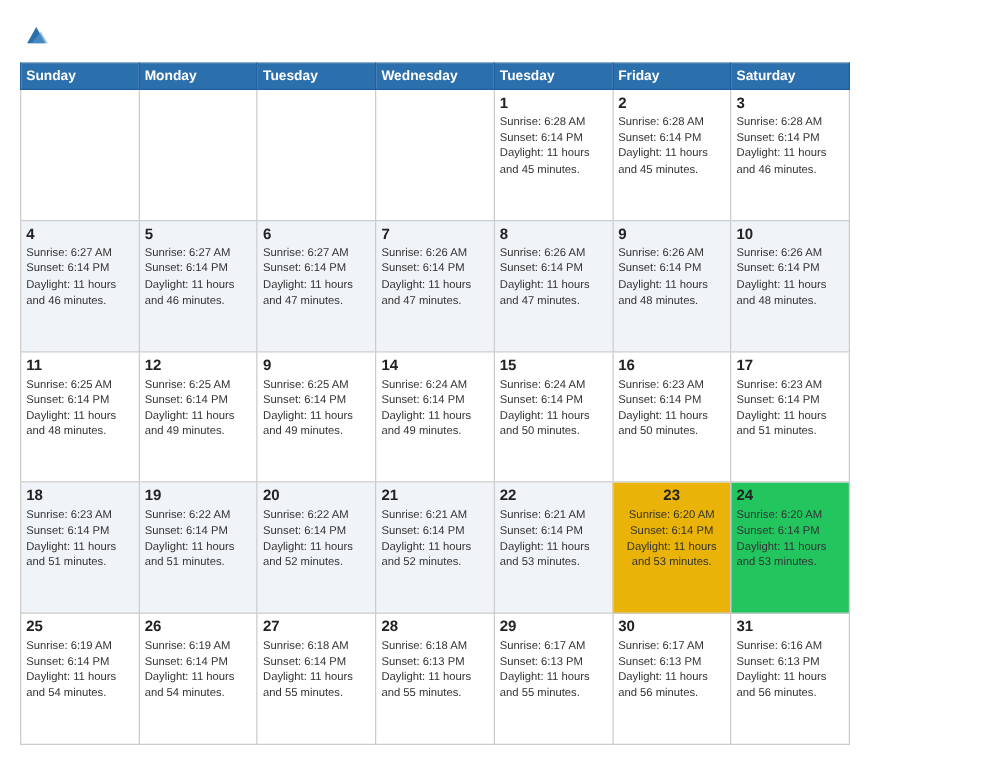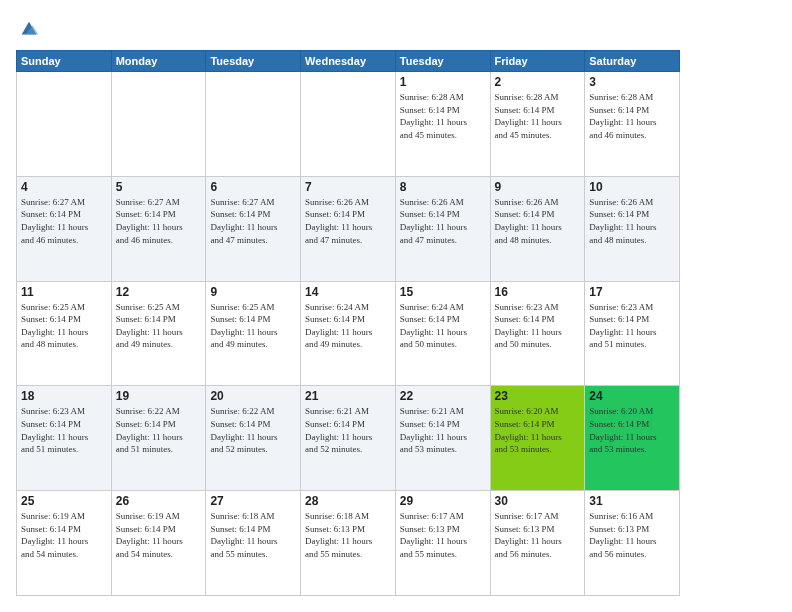--- a/index.html
+++ b/index.html
@@ -100,21 +100,20 @@
       font-size: 12px;
       font-weight: bold;
       color: #222;
       display: block;
       margin-bottom: 2px;
     }
     .day-info {
       font-size: 9px;
       color: #333;
       line-height: 1.4;
-      font-family: Liberation Serif, serif;
     }
     .empty-cell {
       background: #fff !important;
     }
   </style>
 </head>
 <body>
 
 <div class="page">
   <div class="header">
@@ -307,21 +306,21 @@
 Daylight: 11 hours
 and 52 minutes.</div>
           </td>
           <td style="background: rgb(240, 244, 248);">
             <span class="day-num">22</span>
             <div class="day-info" style="white-space: pre-line;">Sunrise: 6:21 AM
 Sunset: 6:14 PM
 Daylight: 11 hours
 and 53 minutes.</div>
           </td>
-          <td style="background: #84cc16;">
+          <td style="background: #eab308; text-align: center;">
             <span class="day-num">23</span>
             <div class="day-info" style="white-space: pre-line;">Sunrise: 6:20 AM
 Sunset: 6:14 PM
 Daylight: 11 hours
 and 53 minutes.</div>
           </td>
           <td style="background: #22c55e;">
             <span class="day-num">24</span>
             <div class="day-info" style="white-space: pre-line;">Sunrise: 6:20 AM
 Sunset: 6:14 PM

